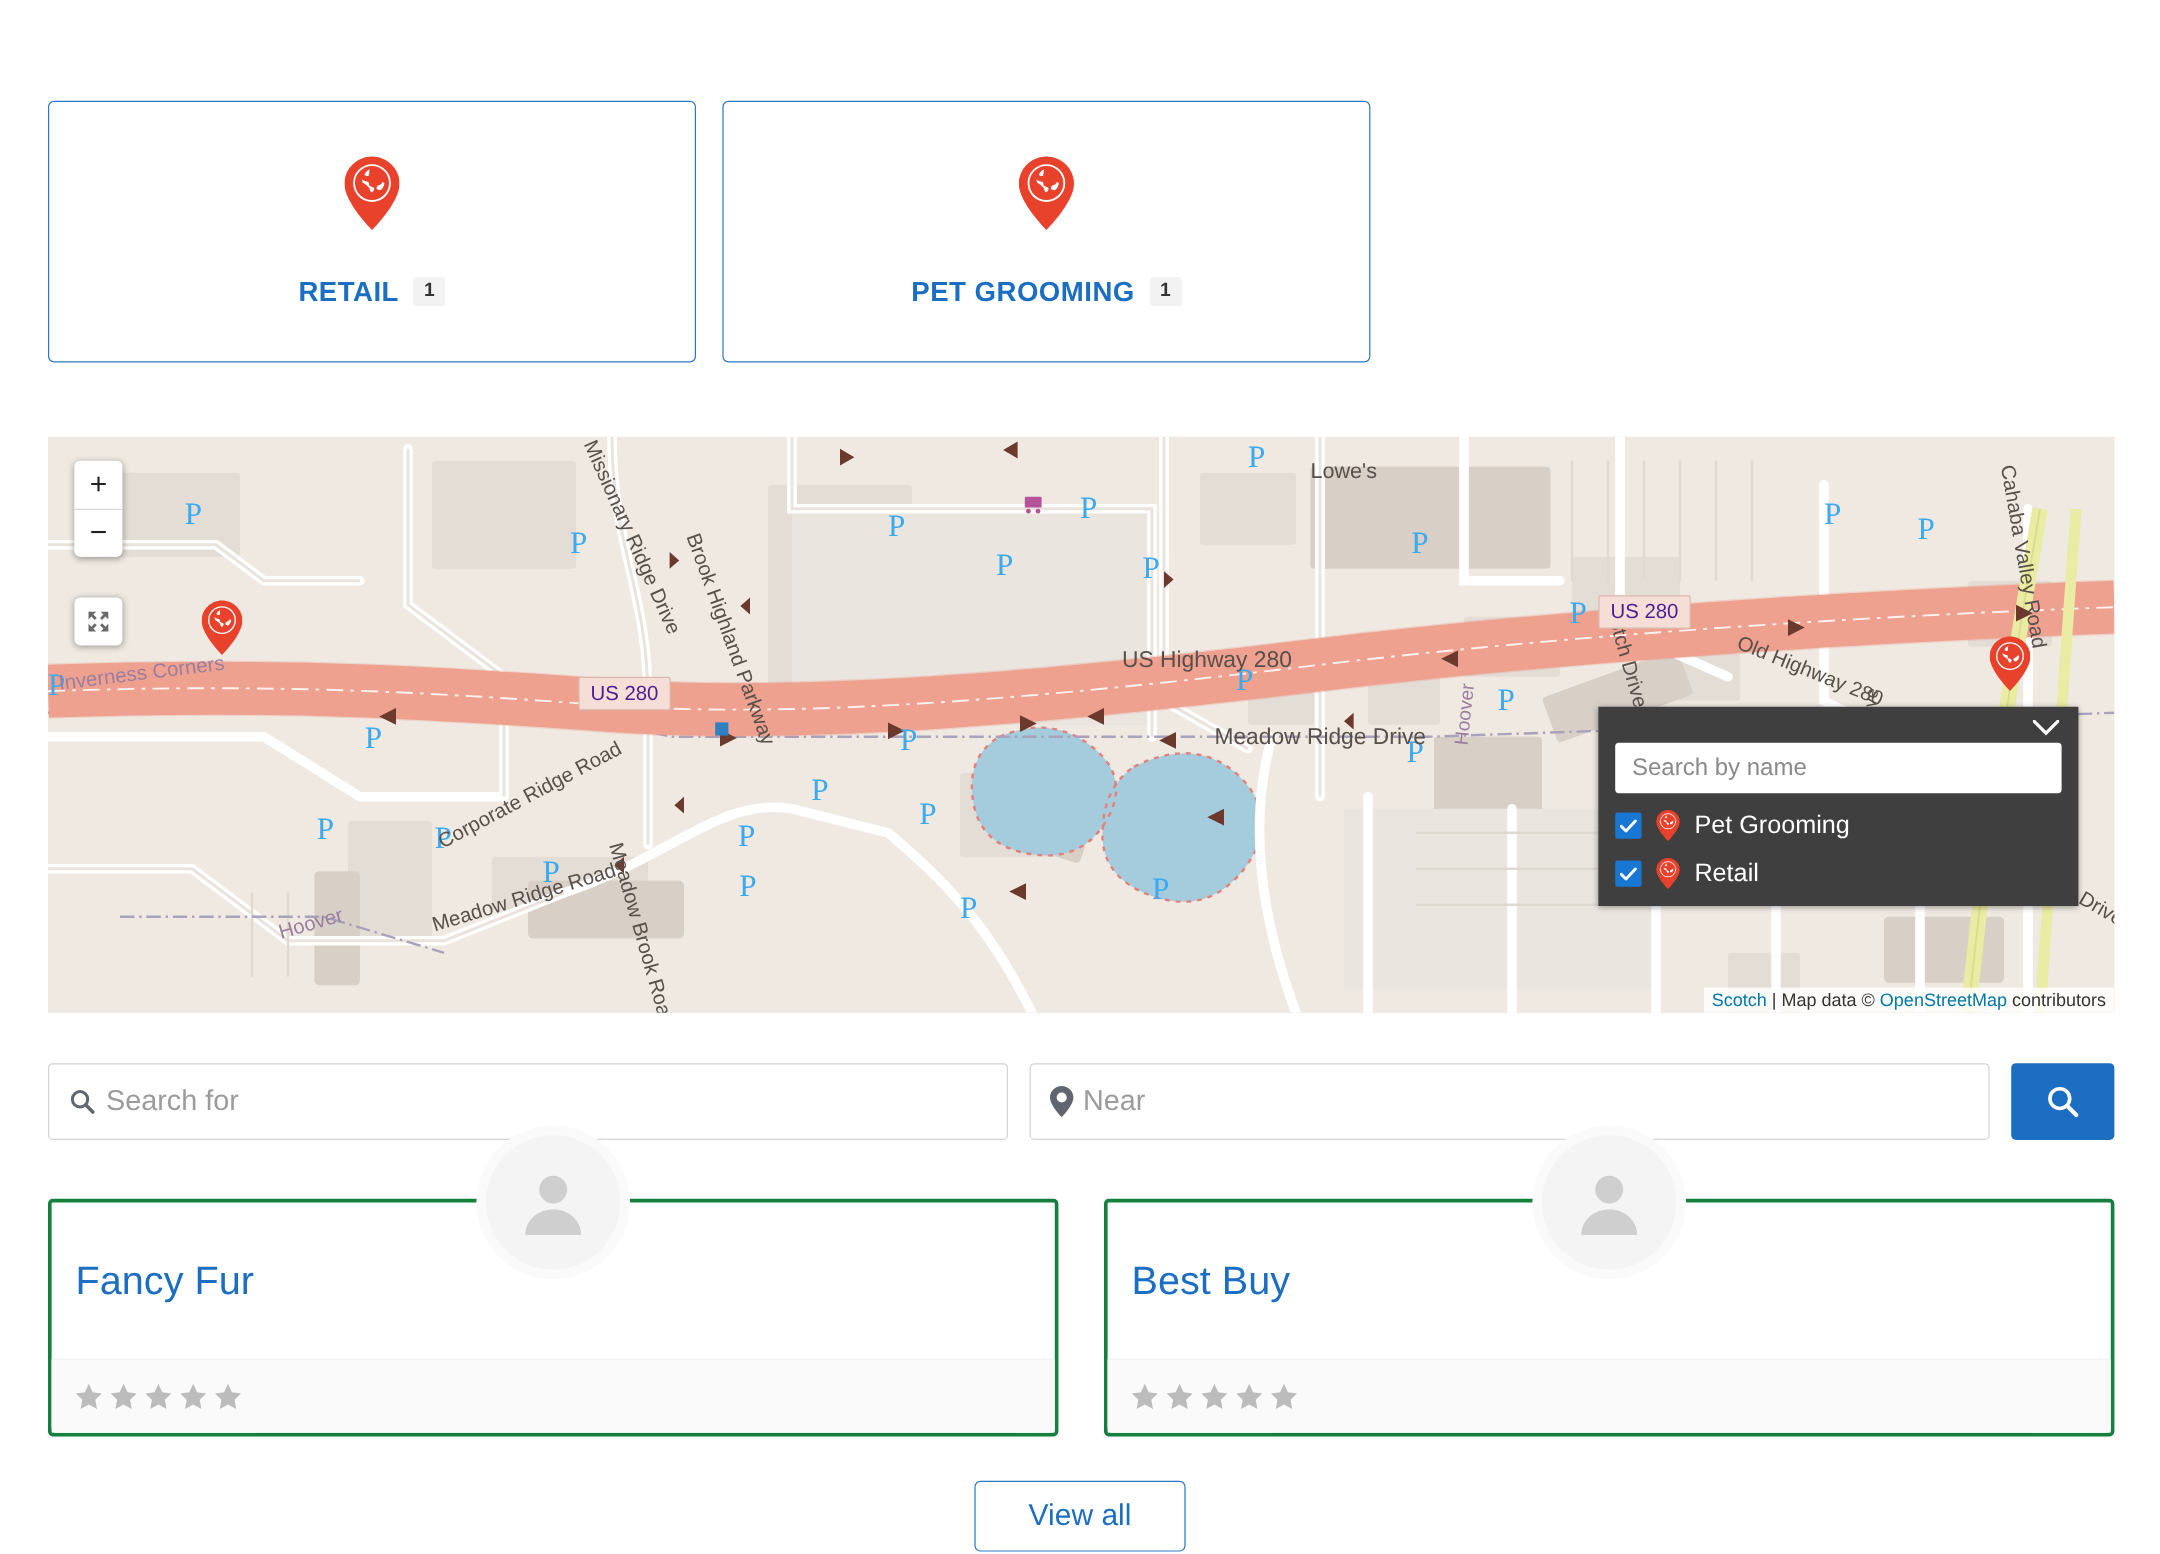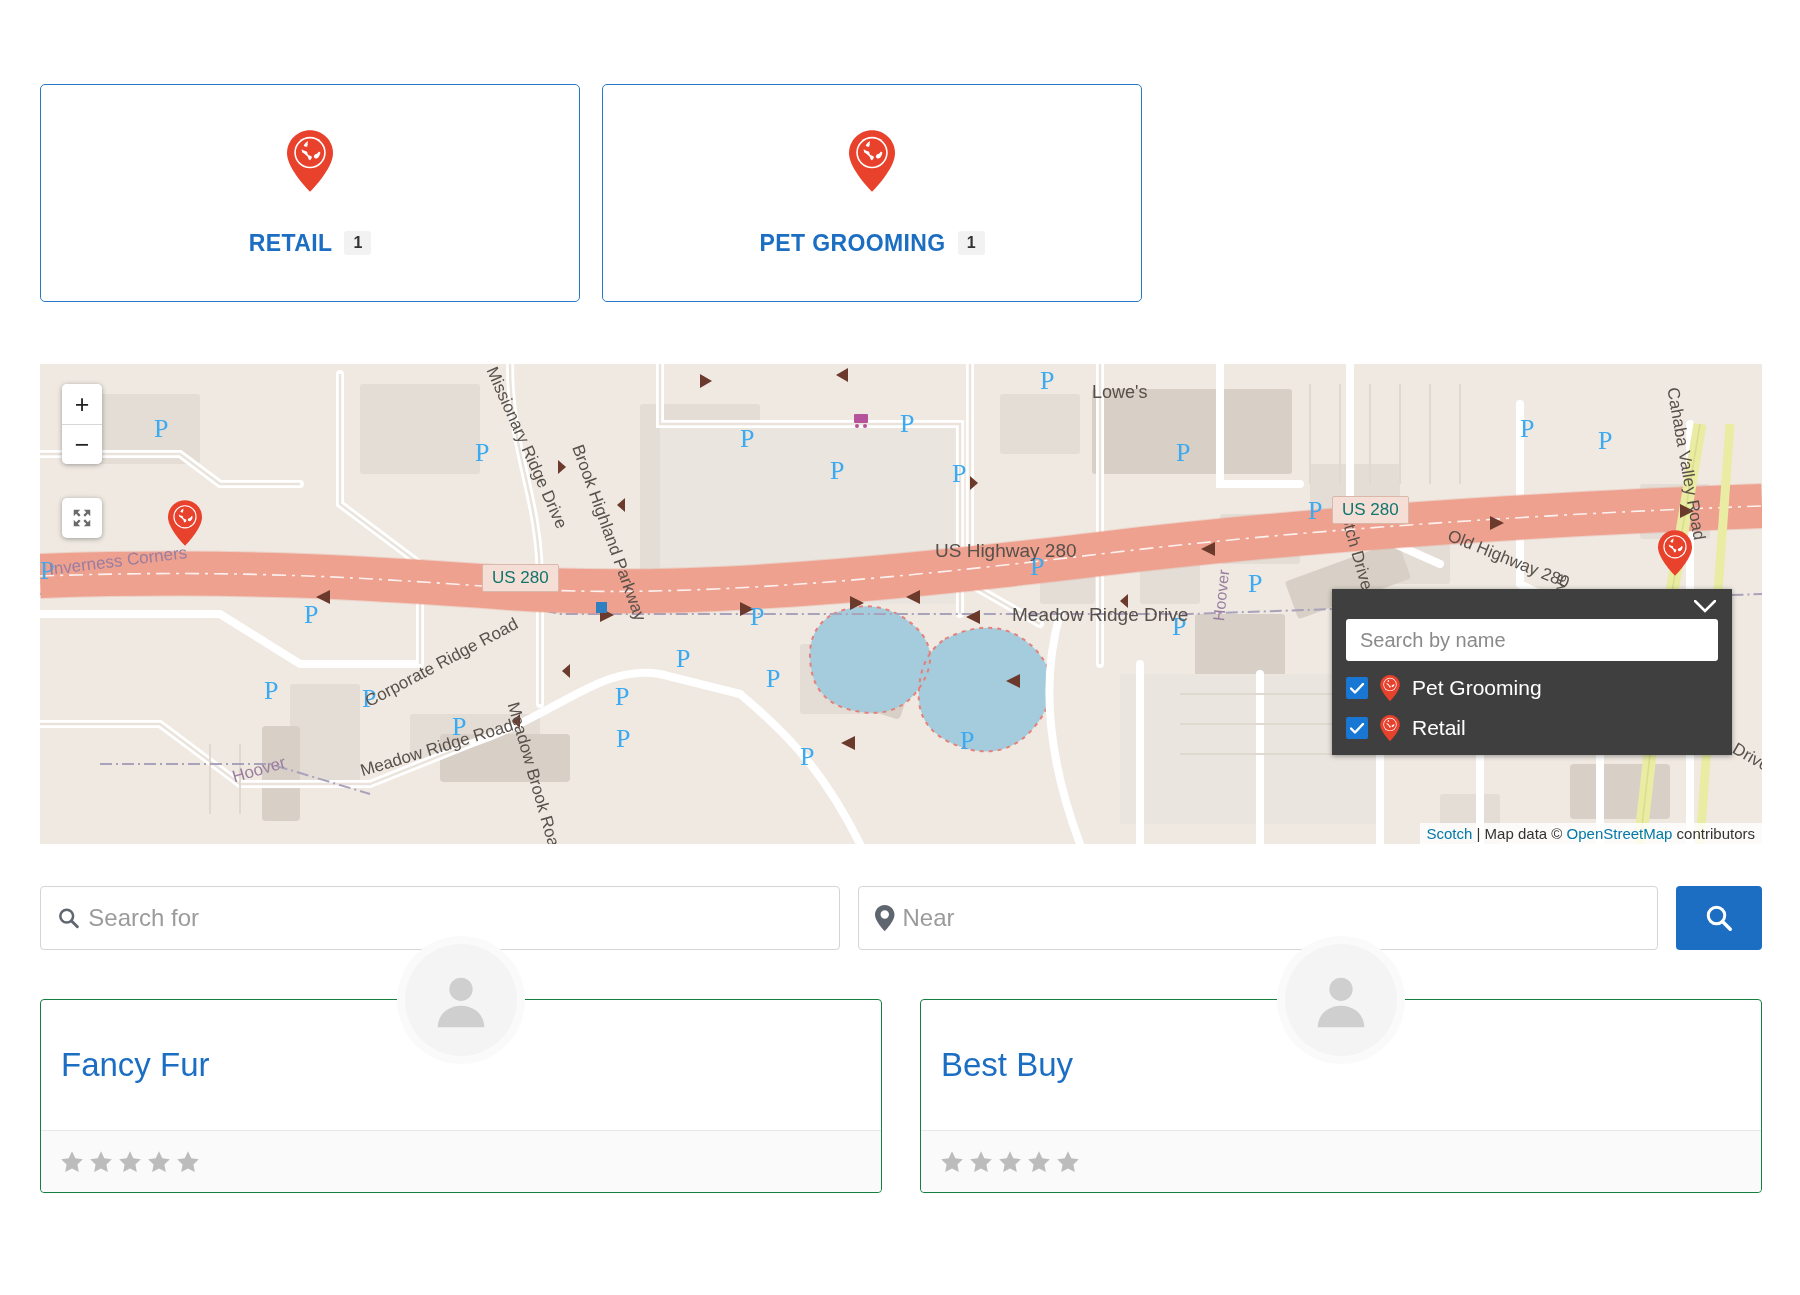--- a/index.html
+++ b/index.html
@@ -110,21 +110,21 @@
   }
   .attrib a { color: #0078A8; text-decoration: none; }
 
   
   .mlabel {
     position: absolute; font-family: "Liberation Sans", sans-serif;
     color: #58504a; white-space: nowrap; pointer-events: none;
   }
   .shield {
     position: absolute; background: #f5ded6; border: 1px solid #d9b8ac;
-    color: #0f766e; font-size: 17px; padding: 3px 9px; border-radius: 2px;
+    color: #4c1d95; font-size: 17px; padding: 3px 9px; border-radius: 2px;
     white-space: nowrap; pointer-events: none;
   }
   .pmark {
     position: absolute; color: #3caaf0; font-size: 26px;
     font-family: "Liberation Serif", serif; pointer-events: none;
   }
   .mpin { position: absolute; width: 34px; height: 46px; z-index: 20; cursor: pointer; }
 
   
   .search-row {
@@ -150,21 +150,21 @@
     display: flex; align-items: center; justify-content: center;
   }
 
   
   .listings {
     position: absolute; left: 40px; top: 955px;
     width: 1722px; display: flex; gap: 38px;
   }
   .listing {
     position: relative; width: 842px;
-    border: 1px solid #15803d; border-radius: 4px;
+    border: 3px solid #15803d; border-radius: 4px;
     background: #fff;
   }
   .listing-avatar {
     position: absolute; left: 50%; top: -56px;
     transform: translateX(-50%);
     width: 112px; height: 112px; border-radius: 50%;
     background: #f4f4f4; box-shadow: 0 0 0 8px #fafafa;
     display: flex; align-items: center; justify-content: center;
     z-index: 5;
   }
@@ -545,14 +545,17 @@
               <path d="M12 2l3 6.5 7 .9-5 4.9 1.3 7L12 18l-6.3 3.3L7 14.3 2 9.4l7-.9z" fill="#bcbcbc"></path>
             </svg>
           <svg width="26" height="26" viewBox="0 0 24 24">
               <path d="M12 2l3 6.5 7 .9-5 4.9 1.3 7L12 18l-6.3 3.3L7 14.3 2 9.4l7-.9z" fill="#bcbcbc"></path>
             </svg>
         </span>
       </div>
     </div>
   </div>
 
+  <div class="viewall-wrap">
+    <button class="viewall">View all</button>
+  </div>
 
 </div>
 
 </body></html>

